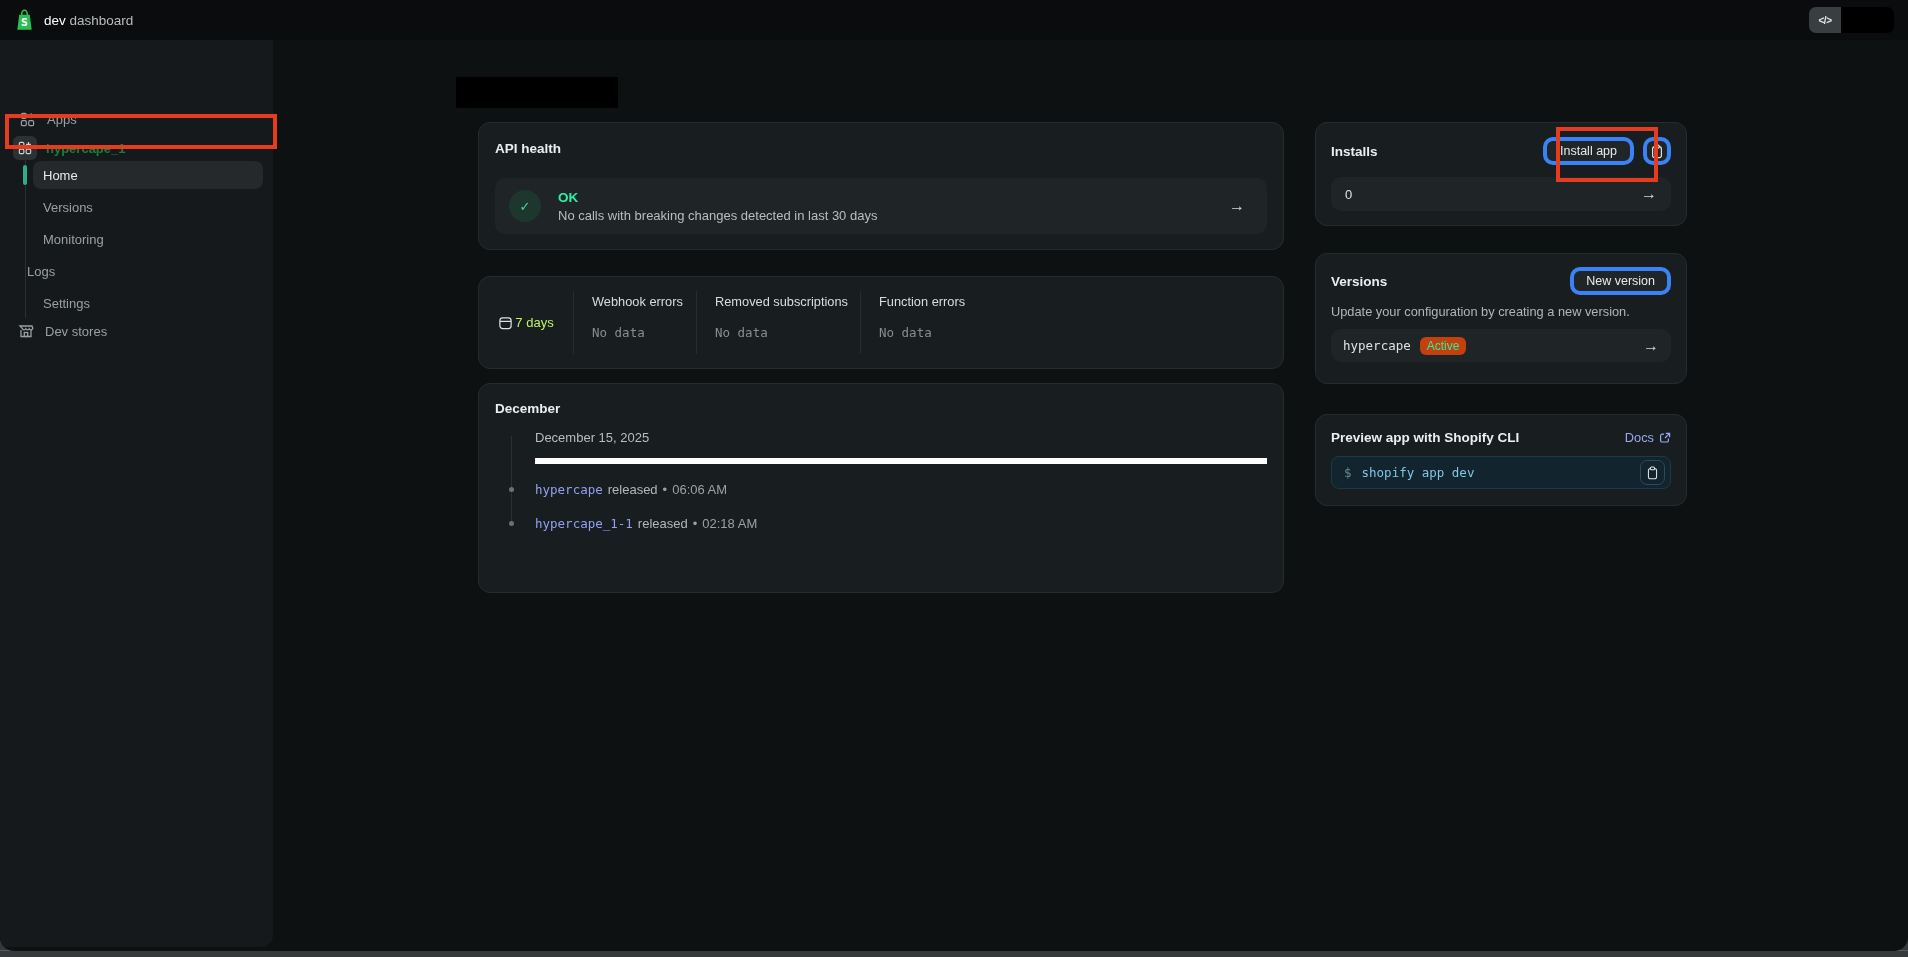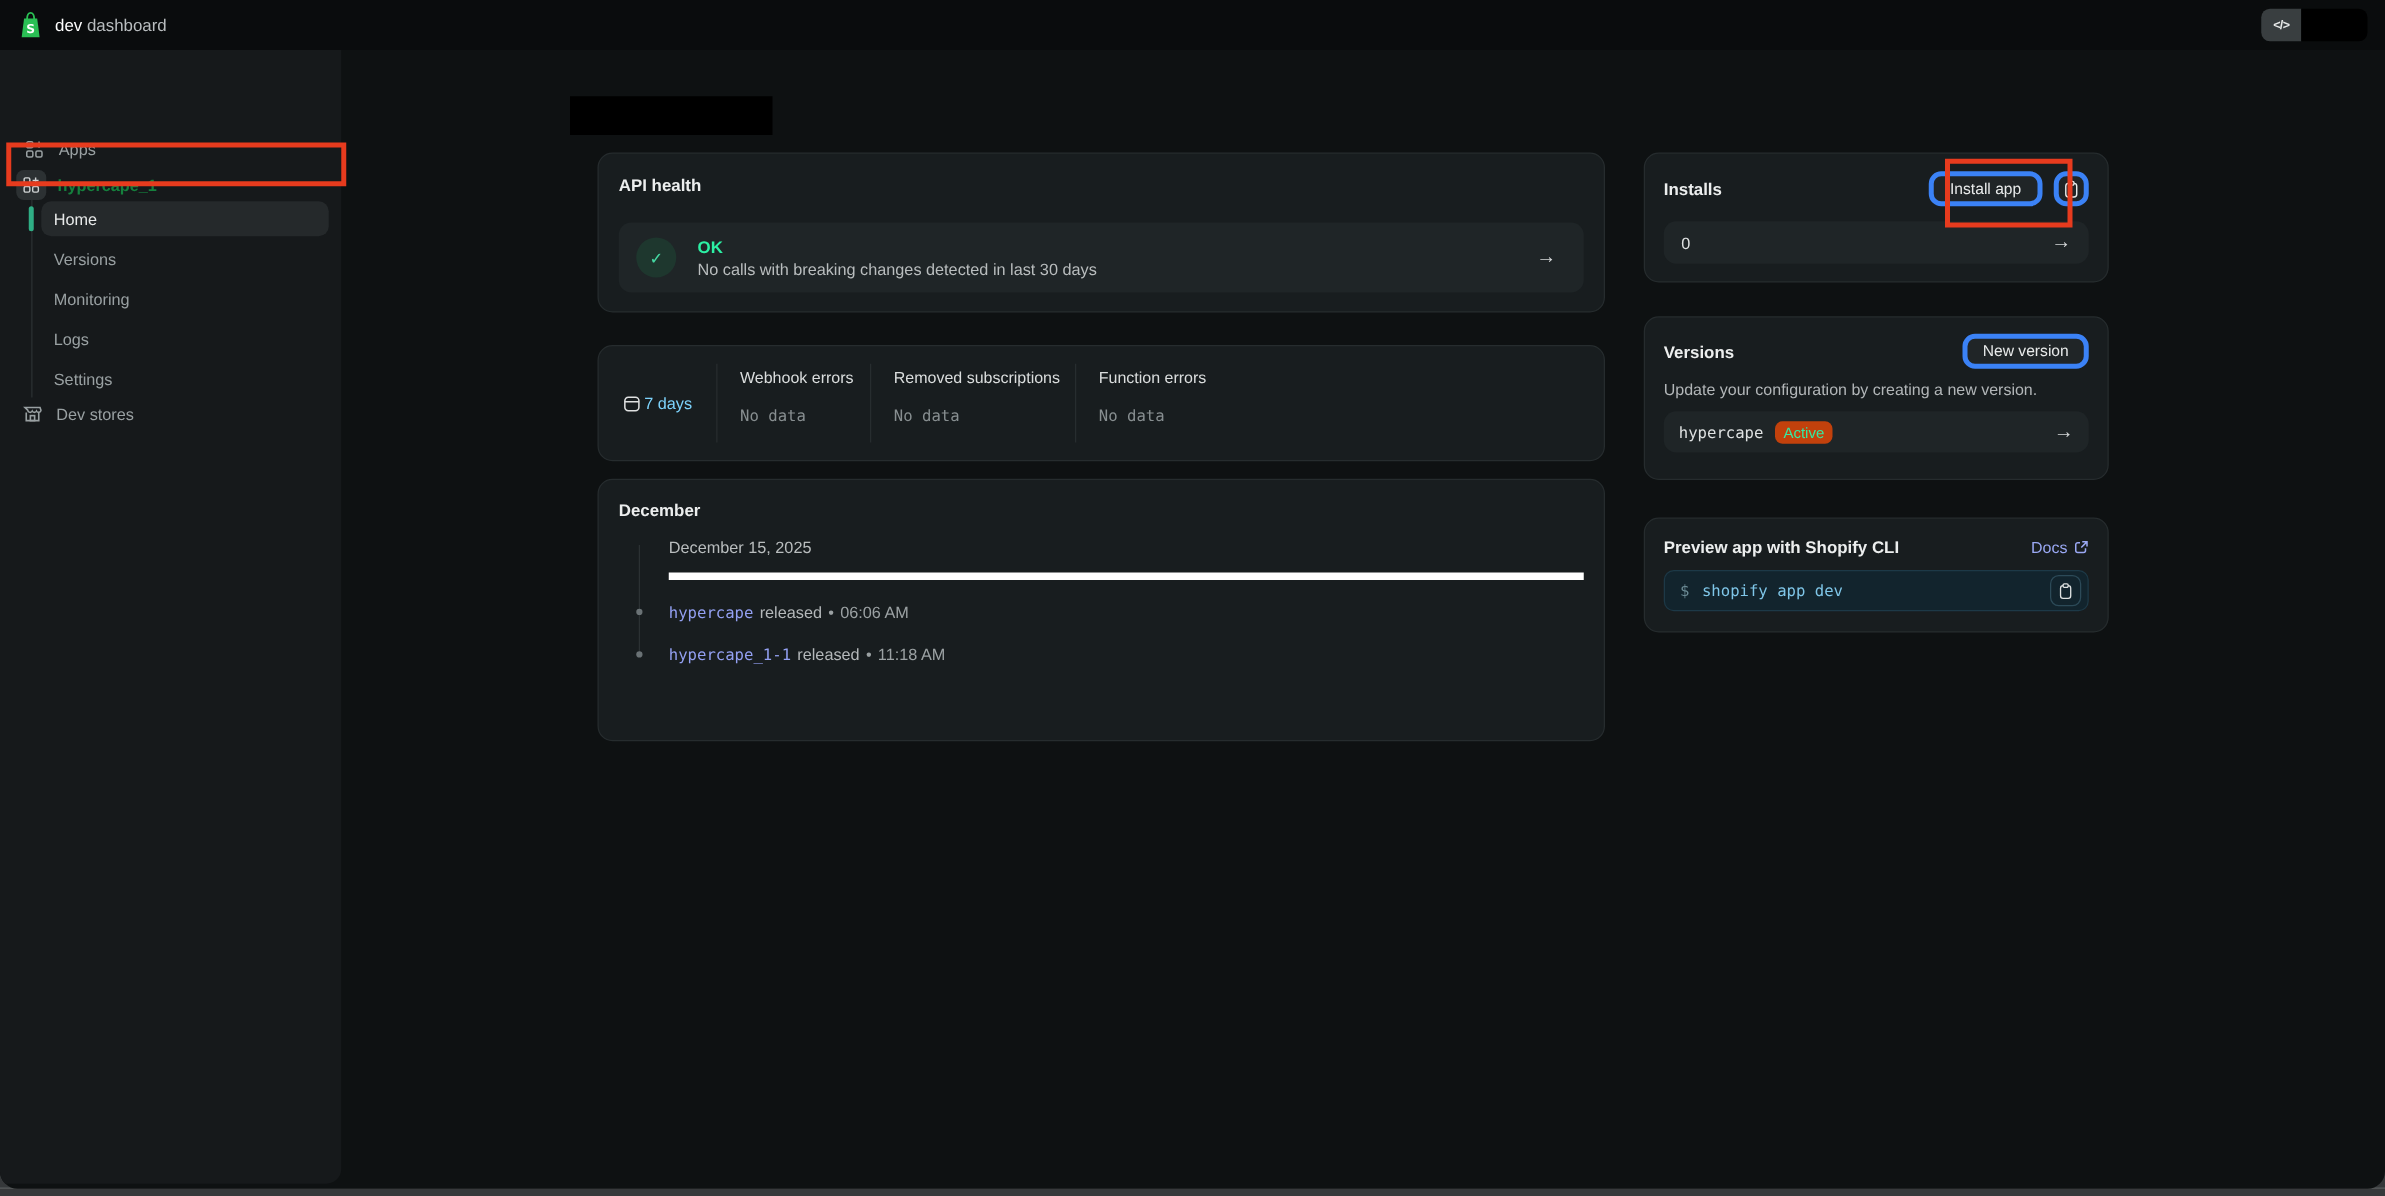--- a/index.html
+++ b/index.html
@@ -63,21 +63,21 @@
     display:flex; align-items:center; justify-content:center;
     color:#45d8a2; font-size:13px; }
   .api-texts { margin-left:17px; display:flex; flex-direction:column; gap:3px; }
   .ok-text { color:#2cf0a4; font-size:13.5px; font-weight:bold; }
   .api-desc { color:#b9bdbe; font-size:13px; }
   .flex-spacer { flex:1; }
 
   
   .metrics-card { left:478px; top:276px; width:806px; height:93px; display:flex; align-items:stretch; padding:10px 0; }
   .metric-range { width:94px; display:flex; align-items:center; justify-content:center; gap:2px;
-    color:#7dd3fc; font-size:13px; }
+    color:#bef264; font-size:13px; }
   .v-div { width:1px; background:#272d2f; margin:4px 0; }
   .metric-col { display:flex; flex-direction:column; padding:7px 0 0 18px; }
   .metric-col.c1 { width:122px; } .metric-col.c2 { width:163px; } .metric-col.c3 { flex:1; }
   .metric-label { color:#dadddd; font-size:12.8px; }
   .metric-value { margin-top:16px; color:#878e90; font-size:12.5px; }
 
   
   .activity-card { left:478px; top:383px; width:806px; height:210px; padding:17px 16px; }
   .timeline { position:relative; margin-top:14px; }
   .rail { position:absolute; left:16px; top:6px; bottom:8px; width:1px; background:#2b3133; }
@@ -184,21 +184,21 @@
     <div class="home-row">
       <span class="nav-label" style="color:#e8eaea;">Home</span>
     </div>
 
     <div class="nav-row" style="top:153px; left:43px;">
       <span class="nav-label">Versions</span>
     </div>
     <div class="nav-row" style="top:185px; left:43px;">
       <span class="nav-label">Monitoring</span>
     </div>
-    <div class="nav-row" style="top:217px; left:43px;">
+    <div class="nav-row" style="top:217px; left:27px;">
       <span class="nav-label">Logs</span>
     </div>
     <div class="nav-row" style="top:249px; left:43px;">
       <span class="nav-label">Settings</span>
     </div>
 
     <div class="nav-row" style="top:277px; left:18px; gap:11px;">
       <span>
         <svg width="16" height="16" viewBox="0 0 16 16" fill="none" stroke="#99a0a2" stroke-width="1.3">
           <path d="M3 7 V13.5 H13 V7"></path>
@@ -264,21 +264,21 @@
         <span class="t-action">released</span>
         <span class="t-meta">•</span>
         <span class="t-meta">06:06 AM</span>
       </div>
 
       <div class="t-event">
         <span class="t-dot"></span>
         <span class="link mono t-name">hypercape_1-1</span>
         <span class="t-action">released</span>
         <span class="t-meta">•</span>
-        <span class="t-meta">11:18 AM</span>
+        <span class="t-meta">02:18 AM</span>
       </div>
 
     </div>
   </div>
 
   <div class="card installs-card">
     <div class="card-head">
       <span class="card-title">Installs</span>
       <div class="head-actions">
         <div class="btn install-btn">Install app</div>

